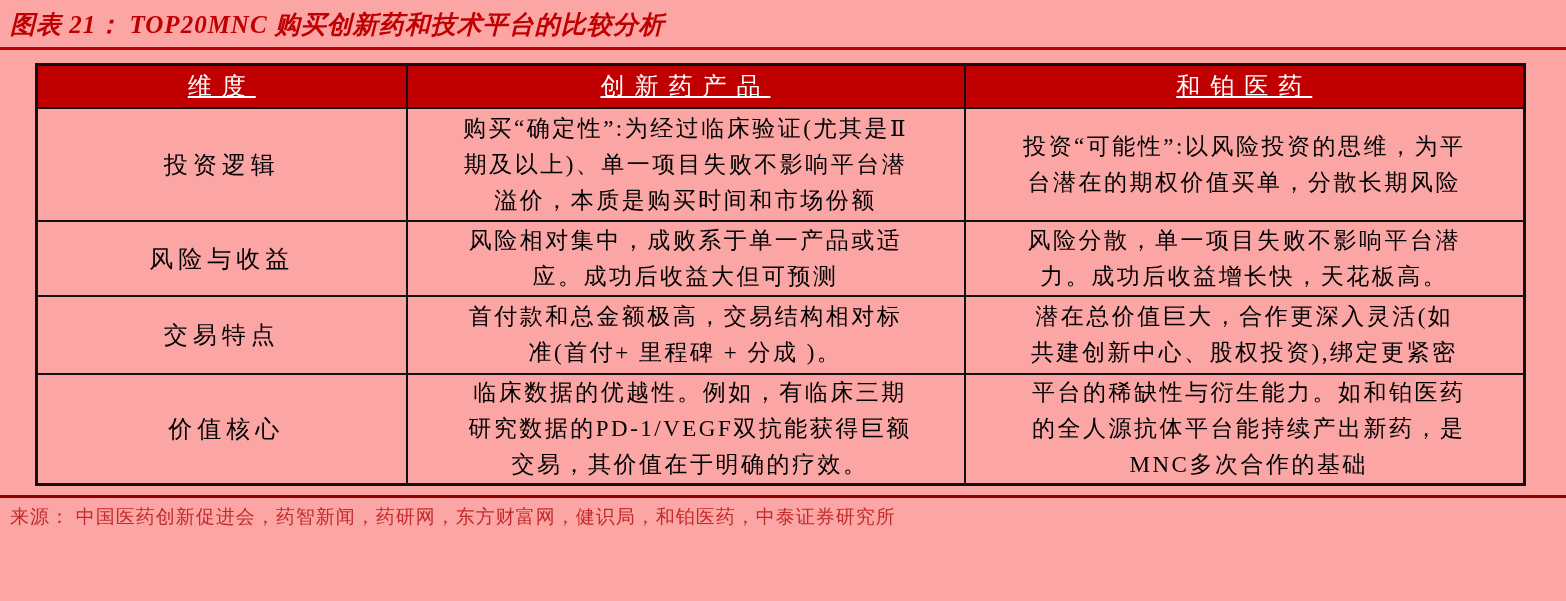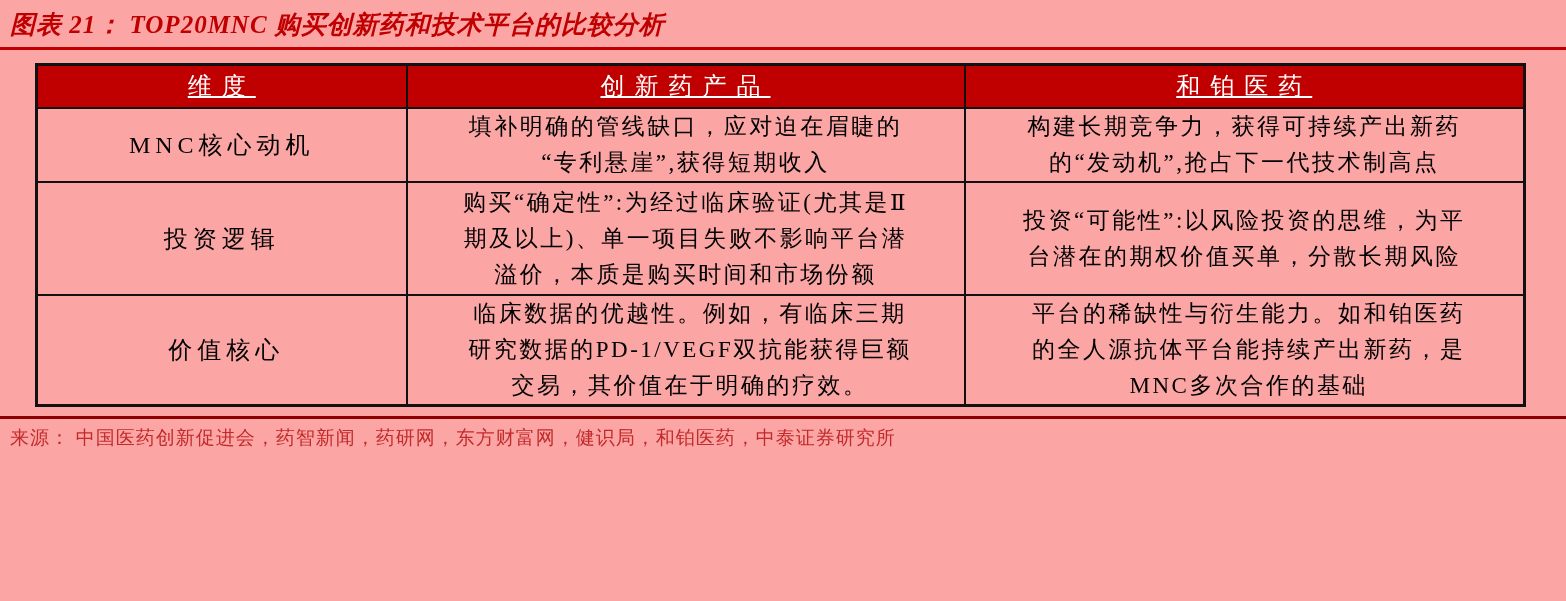--- a/index.html
+++ b/index.html
@@ -96,34 +96,41 @@
       <col style="width:560px">
     </colgroup>
     <thead>
       <tr>
         <th class="hdr">维度</th>
         <th class="hdr">创新药产品</th>
         <th class="hdr">和铂医药</th>
       </tr>
     </thead>
     <tbody>
-      <tr class="r1">
-        <td class="dim">MNC核心动机</td>
-        <td class="body-cell">填补明确的管线缺口，应对迫在眉睫的
-“专利悬崖”,获得短期收入</td>
-        <td class="body-cell">构建长期竞争力，获得可持续产出新药
-的“发动机”,抢占下一代技术制高点</td>
-      </tr>
       <tr class="r2">
         <td class="dim">投资逻辑</td>
         <td class="body-cell">购买“确定性”:为经过临床验证(尤其是Ⅱ
 期及以上)、单一项目失败不影响平台潜
 溢价，本质是购买时间和市场份额</td>
         <td class="body-cell">投资“可能性”:以风险投资的思维，为平
 台潜在的期权价值买单，分散长期风险</td>
+      </tr>
+      <tr class="r3">
+        <td class="dim">风险与收益</td>
+        <td class="body-cell">风险相对集中，成败系于单一产品或适
+应。成功后收益大但可预测</td>
+        <td class="body-cell">风险分散，单一项目失败不影响平台潜
+力。成功后收益增长快，天花板高。</td>
+      </tr>
+      <tr class="r4">
+        <td class="dim">交易特点</td>
+        <td class="body-cell">首付款和总金额极高，交易结构相对标
+准(首付+ 里程碑 + 分成 )。</td>
+        <td class="body-cell">潜在总价值巨大，合作更深入灵活(如
+共建创新中心、股权投资),绑定更紧密</td>
       </tr>
       <tr class="r5">
         <td class="dim">价值核心</td>
         <td class="body-cell">临床数据的优越性。例如，有临床三期
 研究数据的PD-1/VEGF双抗能获得巨额
 交易，其价值在于明确的疗效。</td>
         <td class="body-cell">平台的稀缺性与衍生能力。如和铂医药
 的全人源抗体平台能持续产出新药，是
 MNC多次合作的基础</td>
       </tr>

